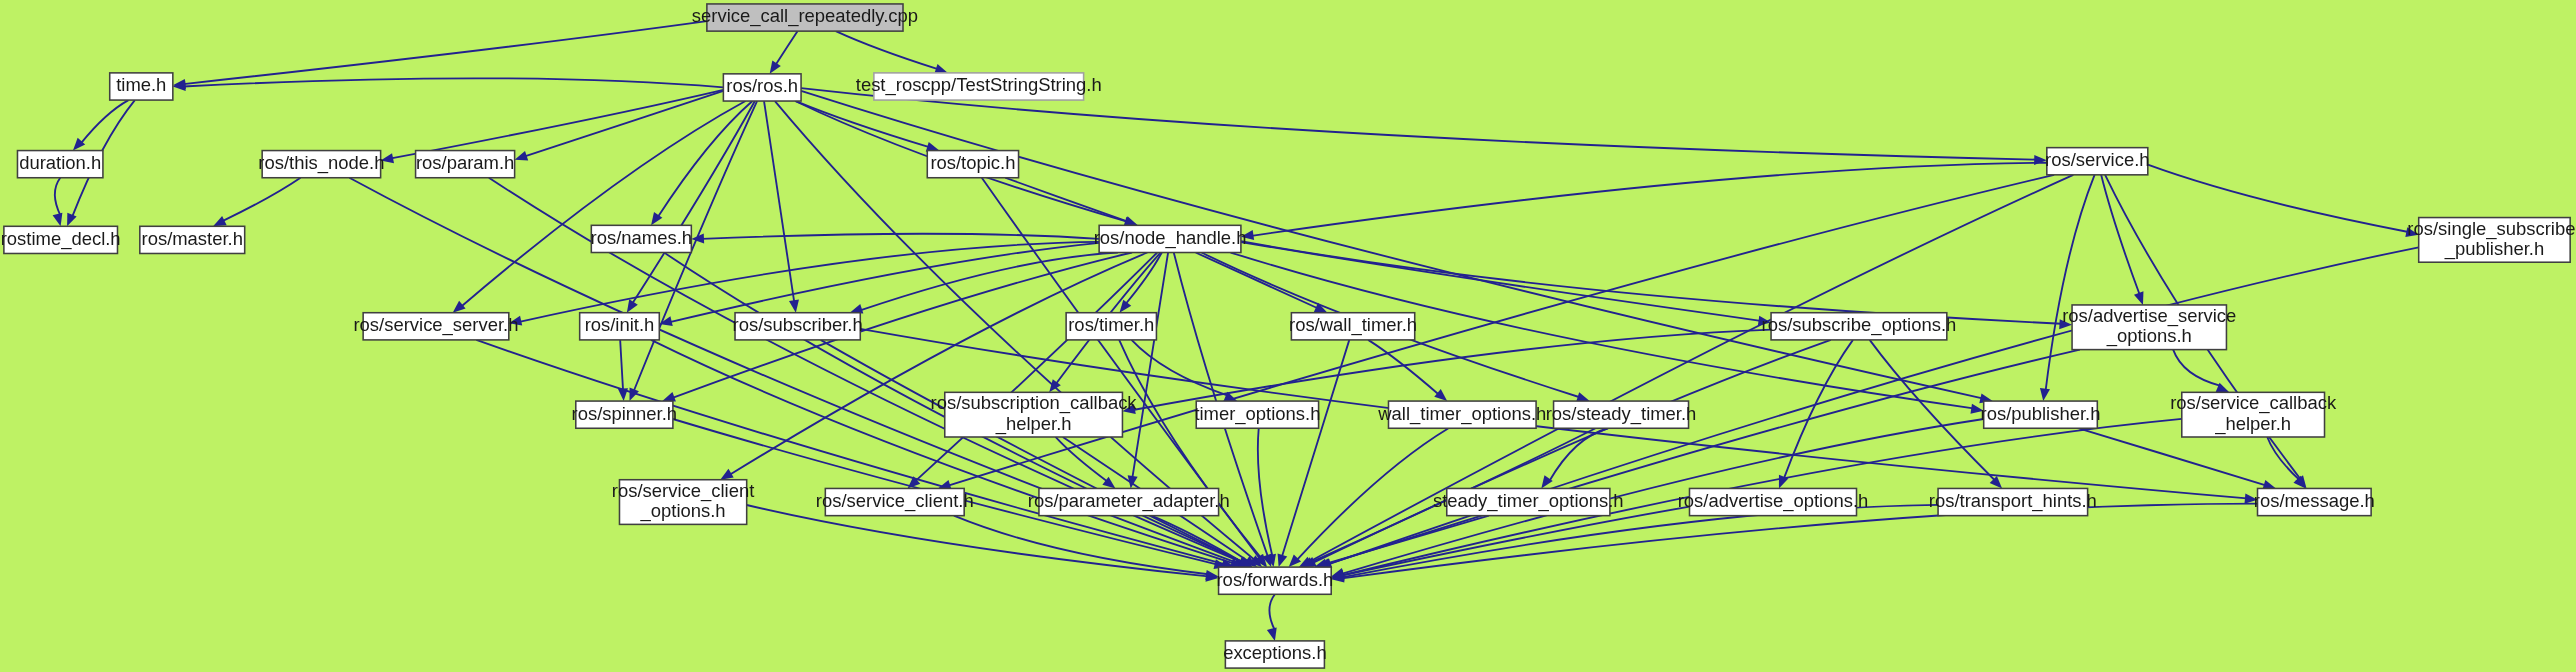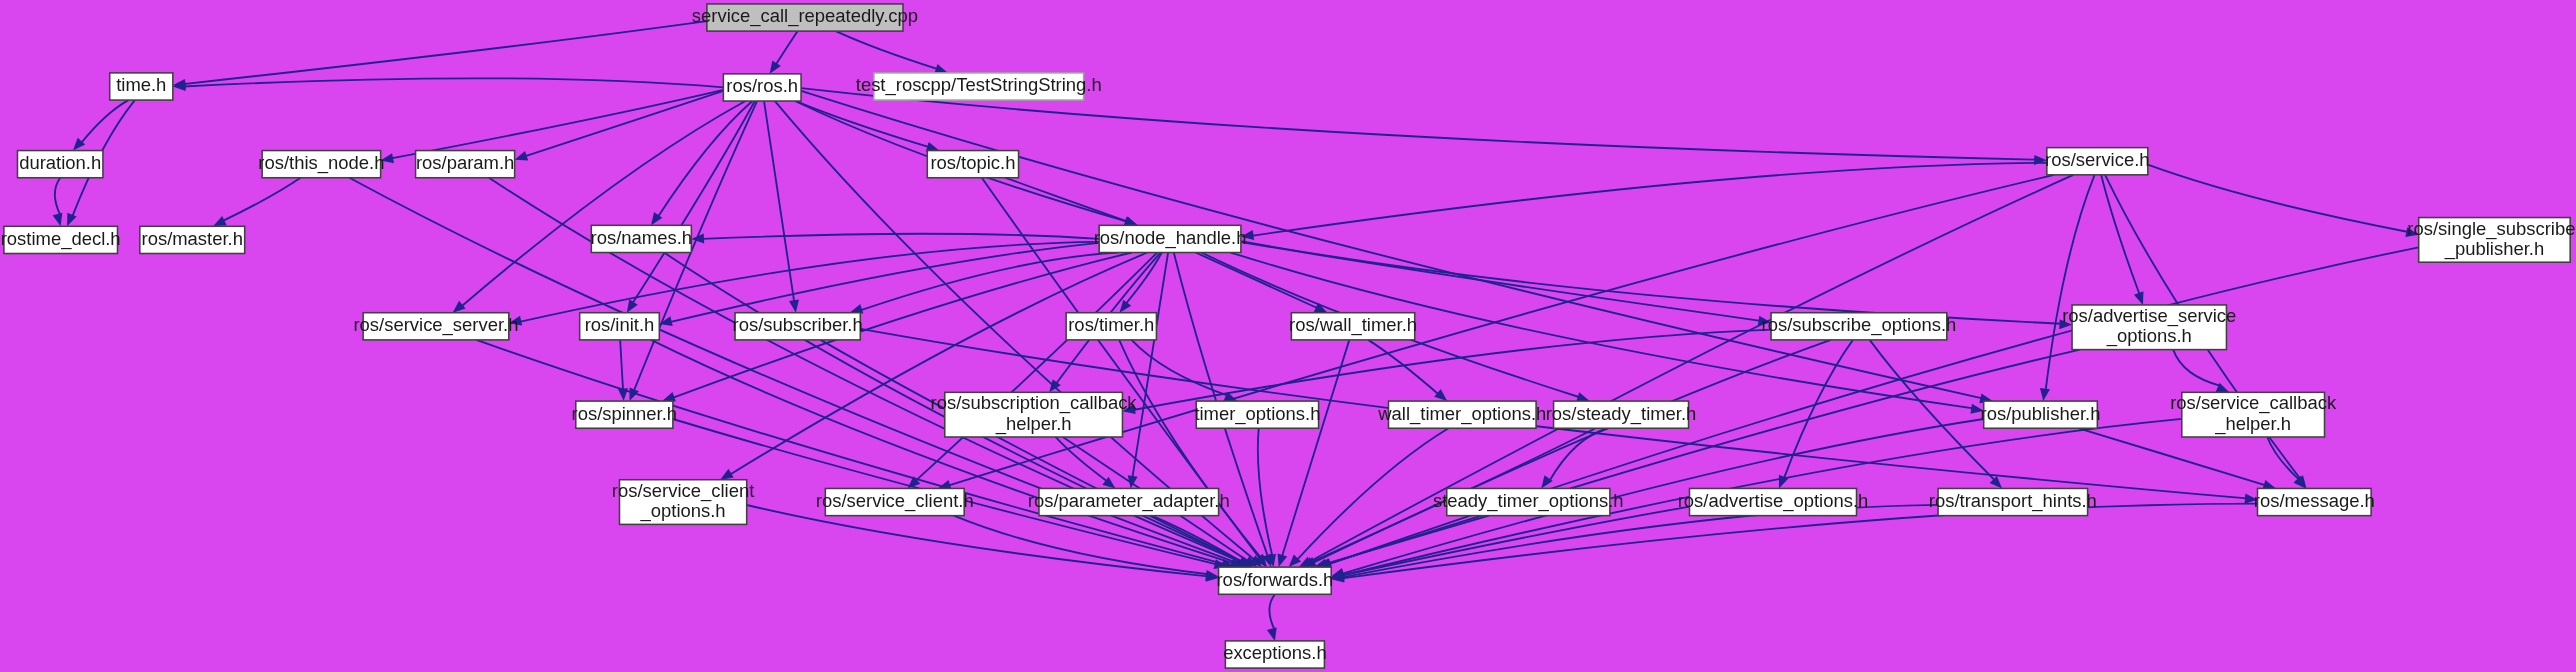--- a/index.html
+++ b/index.html
@@ -1,17 +1,17 @@
 <!DOCTYPE html>
 <html><head>
 <meta charset="utf-8">
 <style>
   html,body{margin:0;padding:0;background:#ffffff;}
   body{font-family:"Liberation Sans",sans-serif;}
-  #graph-root{position:relative;width:2576px;height:673px;background:#d946ef;overflow:hidden;}
+  #graph-root{position:relative;width:2576px;height:673px;background:#bef264;overflow:hidden;}
   svg{display:block;}
   .nodebox{fill:#ffffff;stroke:#404040;stroke-width:1.6;}
   .nodebox.root{fill:#bfbfbf;stroke:#404040;}
   .nodebox.ext{fill:#ffffff;stroke:#a0a0a0;}
   .nodetext{font-family:"Liberation Sans",sans-serif;font-size:19px;fill:#1a1a1a;text-anchor:middle;dominant-baseline:middle;}
   .edge{fill:none;stroke:#22228f;stroke-width:1.9;}
   .arrowhead{fill:#22228f;}
 </style>
 </head>
 <body>

